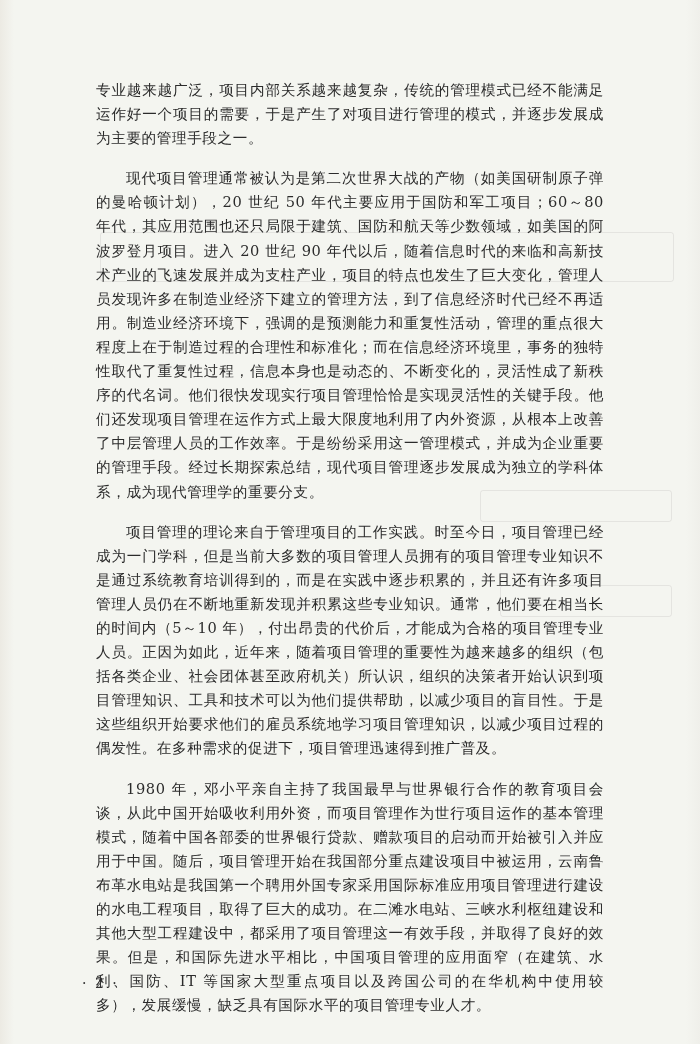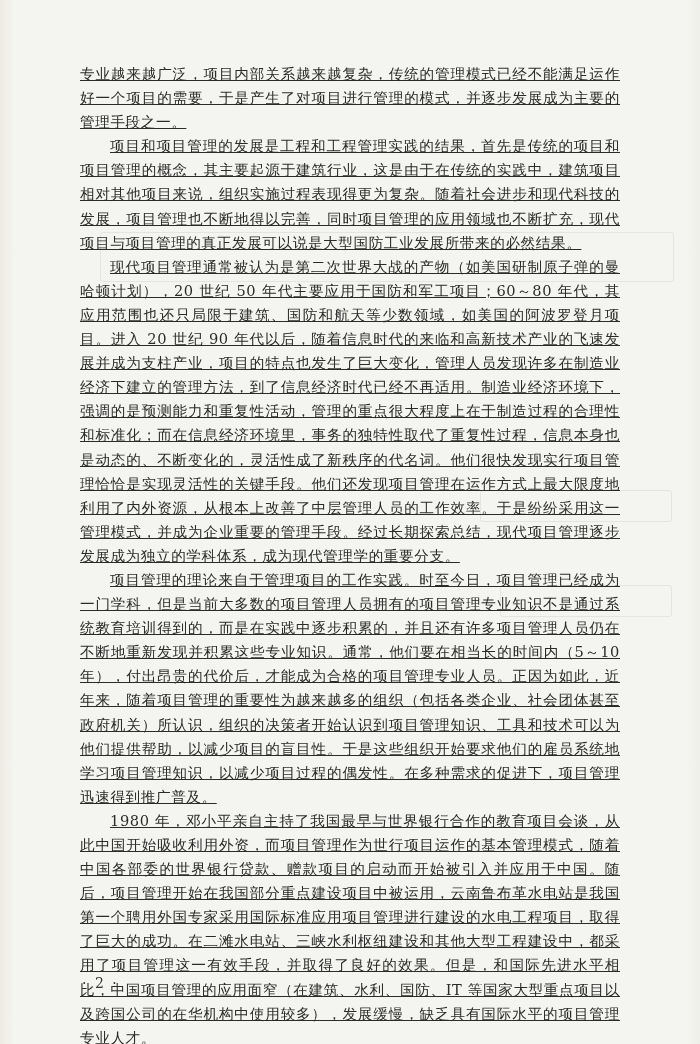--- a/index.html
+++ b/index.html
@@ -26,28 +26,27 @@
     border: 1px solid rgba(180,180,175,0.25);
     border-radius: 3px;
   }
   .text-block {
     position: absolute;
     left: 80px;
     top: 62px;
     width: 540px;
   }
   .para {
-    margin: 0;
+    margin: 16px;
     font-size: 14.6px;
     line-height: 24.1px;
     text-align: justify;
     text-align-last: left;
     letter-spacing: 0.6px;
     word-break: break-all;
-    text-decoration: underline;
   }
   .para.indent {
     text-indent: 30px;
   }
   .page-number {
     position: absolute;
     left: 82px;
     top: 975px;
     font-size: 14px;
     color: #333;
@@ -57,20 +56,19 @@
 </head>
 <body>
 
 <div class="page">
   <div class="showthrough" style="left:100px;top:232px;width:572px;height:48px;"></div>
   <div class="showthrough" style="left:480px;top:490px;width:190px;height:30px;"></div>
   <div class="showthrough" style="left:500px;top:585px;width:170px;height:30px;"></div>
 
   <div class="text-block">
     <p class="para">专业越来越广泛，项目内部关系越来越复杂，传统的管理模式已经不能满足运作好一个项目的需要，于是产生了对项目进行管理的模式，并逐步发展成为主要的管理手段之一。</p>
-    <p class="para indent">项目和项目管理的发展是工程和工程管理实践的结果，首先是传统的项目和项目管理的概念，其主要起源于建筑行业，这是由于在传统的实践中，建筑项目相对其他项目来说，组织实施过程表现得更为复杂。随着社会进步和现代科技的发展，项目管理也不断地得以完善，同时项目管理的应用领域也不断扩充，现代项目与项目管理的真正发展可以说是大型国防工业发展所带来的必然结果。</p>
     <p class="para indent">现代项目管理通常被认为是第二次世界大战的产物（如美国研制原子弹的曼哈顿计划），20 世纪 50 年代主要应用于国防和军工项目；60～80 年代，其应用范围也还只局限于建筑、国防和航天等少数领域，如美国的阿波罗登月项目。进入 20 世纪 90 年代以后，随着信息时代的来临和高新技术产业的飞速发展并成为支柱产业，项目的特点也发生了巨大变化，管理人员发现许多在制造业经济下建立的管理方法，到了信息经济时代已经不再适用。制造业经济环境下，强调的是预测能力和重复性活动，管理的重点很大程度上在于制造过程的合理性和标准化；而在信息经济环境里，事务的独特性取代了重复性过程，信息本身也是动态的、不断变化的，灵活性成了新秩序的代名词。他们很快发现实行项目管理恰恰是实现灵活性的关键手段。他们还发现项目管理在运作方式上最大限度地利用了内外资源，从根本上改善了中层管理人员的工作效率。于是纷纷采用这一管理模式，并成为企业重要的管理手段。经过长期探索总结，现代项目管理逐步发展成为独立的学科体系，成为现代管理学的重要分支。</p>
     <p class="para indent">项目管理的理论来自于管理项目的工作实践。时至今日，项目管理已经成为一门学科，但是当前大多数的项目管理人员拥有的项目管理专业知识不是通过系统教育培训得到的，而是在实践中逐步积累的，并且还有许多项目管理人员仍在不断地重新发现并积累这些专业知识。通常，他们要在相当长的时间内（5～10 年），付出昂贵的代价后，才能成为合格的项目管理专业人员。正因为如此，近年来，随着项目管理的重要性为越来越多的组织（包括各类企业、社会团体甚至政府机关）所认识，组织的决策者开始认识到项目管理知识、工具和技术可以为他们提供帮助，以减少项目的盲目性。于是这些组织开始要求他们的雇员系统地学习项目管理知识，以减少项目过程的偶发性。在多种需求的促进下，项目管理迅速得到推广普及。</p>
     <p class="para indent">1980 年，邓小平亲自主持了我国最早与世界银行合作的教育项目会谈，从此中国开始吸收利用外资，而项目管理作为世行项目运作的基本管理模式，随着中国各部委的世界银行贷款、赠款项目的启动而开始被引入并应用于中国。随后，项目管理开始在我国部分重点建设项目中被运用，云南鲁布革水电站是我国第一个聘用外国专家采用国际标准应用项目管理进行建设的水电工程项目，取得了巨大的成功。在二滩水电站、三峡水利枢纽建设和其他大型工程建设中，都采用了项目管理这一有效手段，并取得了良好的效果。但是，和国际先进水平相比，中国项目管理的应用面窄（在建筑、水利、国防、IT 等国家大型重点项目以及跨国公司的在华机构中使用较多），发展缓慢，缺乏具有国际水平的项目管理专业人才。</p>
   </div>
 
   <div class="page-number">· 2 ·</div>
 </div>
 
 </body></html>

